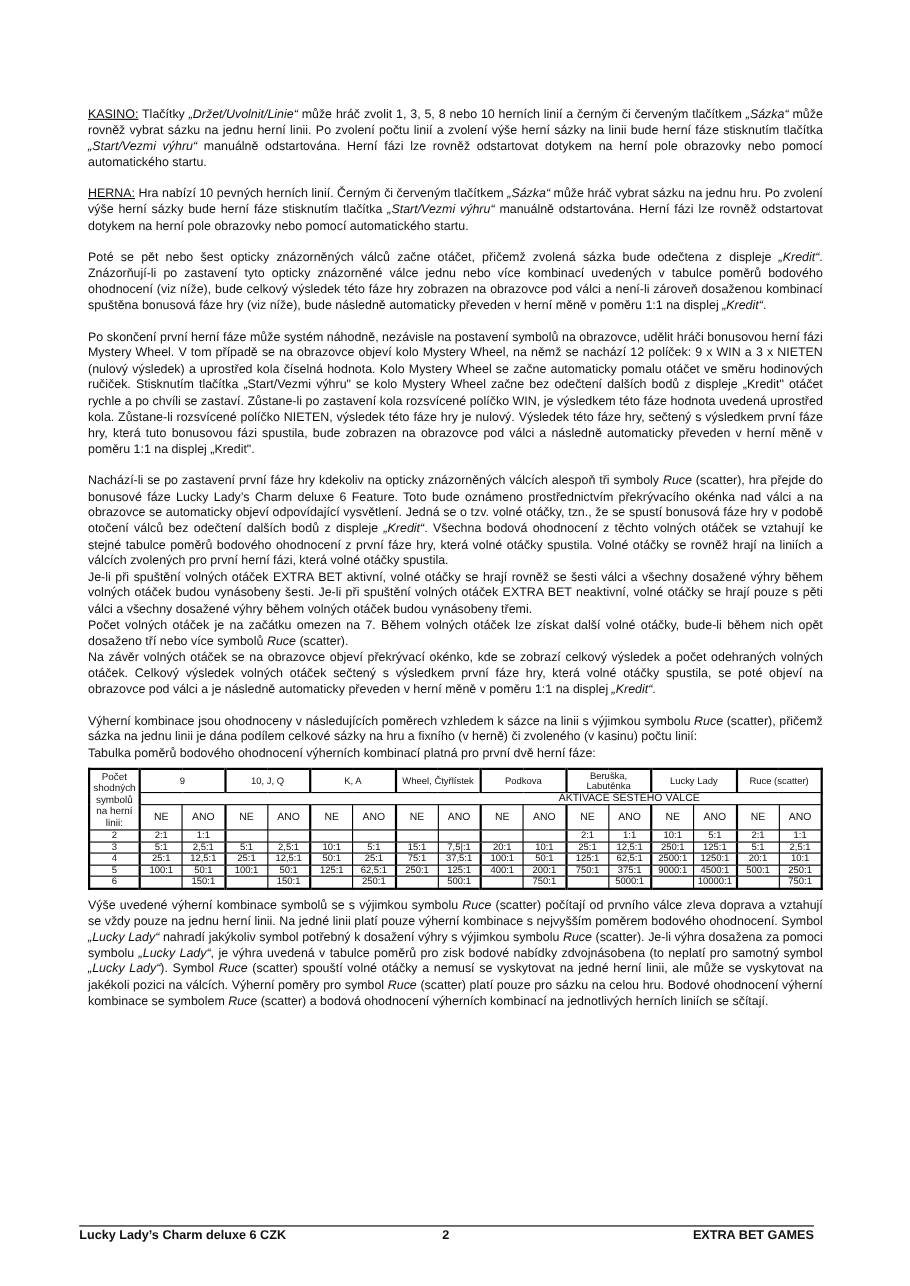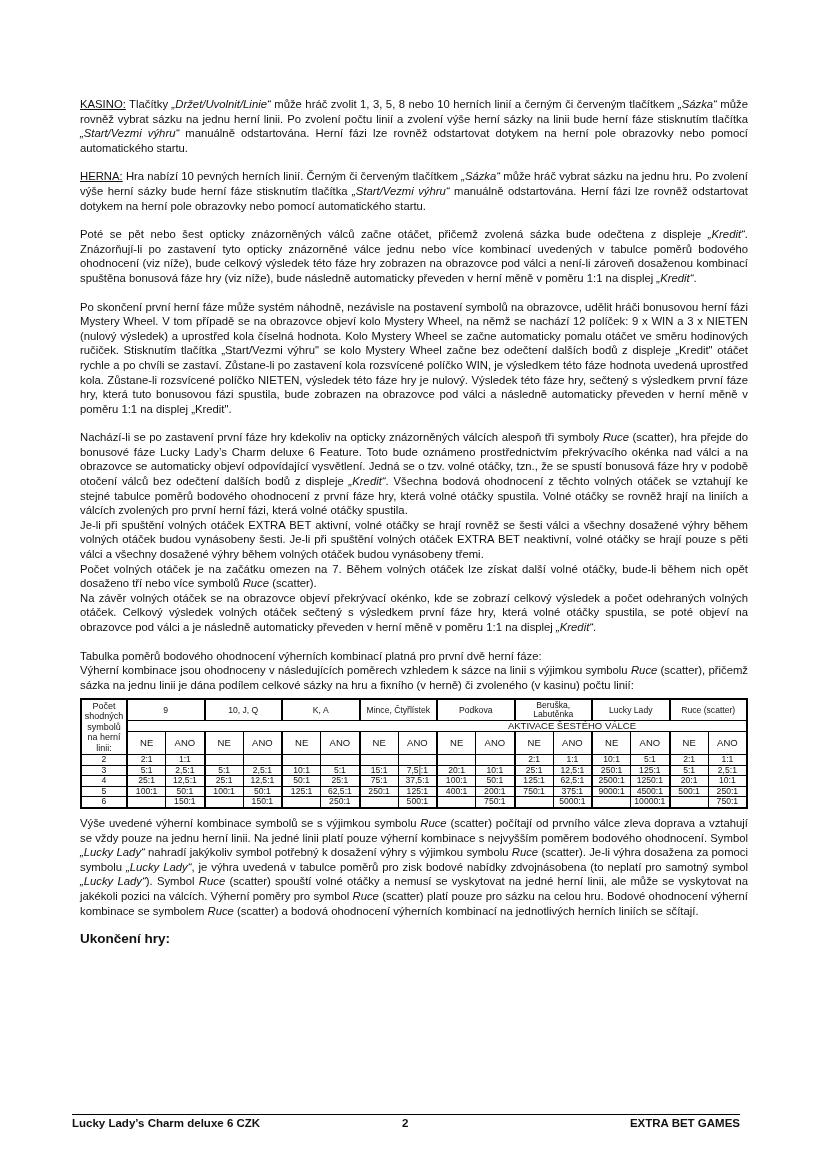--- a/index.html
+++ b/index.html
@@ -51,24 +51,24 @@
   </p>
   <p>Je-li při spuštění volných otáček EXTRA BET aktivní, volné otáčky se hrají rovněž se šesti válci a všechny dosažené výhry během volných otáček budou vynásobeny šesti. Je-li při spuštění volných otáček EXTRA BET neaktivní, volné otáčky se hrají pouze s pěti válci a všechny dosažené výhry během volných otáček budou vynásobeny třemi.</p>
   <p>
     <span>Počet volných otáček je na začátku omezen na 7. Během volných otáček lze získat další volné otáčky, bude-li během nich opět dosaženo tří nebo více symbolů </span><i>Ruce</i><span> (scatter).</span>
   </p>
   <p>
     <span>Na závěr volných otáček se na obrazovce objeví překrývací okénko, kde se zobrazí celkový výsledek a počet odehraných volných otáček. Celkový výsledek volných otáček sečtený s výsledkem první fáze hry, která volné otáčky spustila, se poté objeví na obrazovce pod válci a je následně automaticky převeden v herní měně v poměru 1:1 na displej </span><i>„Kredit“</i><span>.</span>
   </p>
   <div class="gap"></div>
 
+  <p>
+    <span>Výherní kombinace jsou ohodnoceny v následujících poměrech vzhledem k sázce na linii s výjimkou symbolu </span><i>Ruce</i><span> (scatter), přičemž sázka na jednu linii je dána podílem celkové sázky na hru a fixního (v herně) či zvoleného (v kasinu) počtu linií:</span>
+  </p>
   <p style="text-align:left">Tabulka poměrů bodového ohodnocení výherních kombinací platná pro první dvě herní fáze:</p>
-  <p>
-    <span>Výherní kombinace jsou ohodnoceny v následujících poměrech vzhledem k sázce na linii s výjimkou symbolu </span><i>Ruce</i><span> (scatter), přičemž sázka na jednu linii je dána podílem celkové sázky na hru a fixního (v herně) či zvoleného (v kasinu) počtu linií:</span>
-  </p>
 
   <table class="pay">
     <colgroup>
       <col style="width:46px">
       <col>
         <col>
         <col>
         <col>
         <col>
         <col>
@@ -82,21 +82,21 @@
         <col>
         <col>
         <col>
     </colgroup>
     <tbody>
         <tr class="hdr">
       <td rowspan="3" class="first">Počet shodných symbolů na herní linii:</td>
       <td colspan="2" class="hd grp-l">9</td>
       <td colspan="2" class="hd grp-l">10, J, Q</td>
       <td colspan="2" class="hd grp-l">K, A</td>
-      <td colspan="2" class="hd grp-l">Mince, Čtyřlístek</td>
+      <td colspan="2" class="hd grp-l">Wheel, Čtyřlístek</td>
       <td colspan="2" class="hd grp-l">Podkova</td>
       <td colspan="2" class="hd grp-l">Beruška, Labutěnka</td>
       <td colspan="2" class="hd grp-l">Lucky Lady</td>
       <td colspan="2" class="hd grp-l">Ruce (scatter)</td>
     </tr>
     <tr>
       <td colspan="16" class="grp-l" style="text-align:center; font-size:9.5px;"><span style="padding-left:270px; display:inline-block;">AKTIVACE ŠESTÉHO VÁLCE</span></td>
     </tr>
     <tr class="ne">
       <td class="grp-l">NE</td>
@@ -214,21 +214,20 @@
           <td>750:1</td>
         </tr>
       </tbody>
   </table>
 
   <p>
     <span>Výše uvedené výherní kombinace symbolů se s výjimkou symbolu </span><i>Ruce</i><span> (scatter) počítají od prvního válce zleva doprava a vztahují se vždy pouze na jednu herní linii. Na jedné linii platí pouze výherní kombinace s nejvyšším poměrem bodového ohodnocení. Symbol </span><i>„Lucky Lady“</i><span> nahradí jakýkoliv symbol potřebný k dosažení výhry s výjimkou symbolu </span><i>Ruce</i><span> (scatter). Je-li výhra dosažena za pomoci symbolu </span><i>„Lucky Lady“</i><span>, je výhra uvedená v tabulce poměrů pro zisk bodové nabídky zdvojnásobena (to neplatí pro samotný symbol </span><i>„Lucky Lady“</i><span>). Symbol </span><i>Ruce</i><span> (scatter) spouští volné otáčky a nemusí se vyskytovat na jedné herní linii, ale může se vyskytovat na jakékoli pozici na válcích. Výherní poměry pro symbol </span><i>Ruce</i><span> (scatter) platí pouze pro sázku na celou hru. Bodové ohodnocení výherní kombinace se symbolem </span><i>Ruce</i><span> (scatter) a bodová ohodnocení výherních kombinací na jednotlivých herních liniích se sčítají.</span>
   </p>
   <div style="height:12px"></div>
 
-  <h2>Ukončení hry:</h2>
   <div style="height:10px"></div>
   <div class="gap"></div>
 </div>
 
 <div class="footer">
   <span>Lucky Lady’s Charm deluxe 6 CZK</span>
   <span class="mid">2</span>
   <span>EXTRA BET GAMES</span>
 </div>
 

